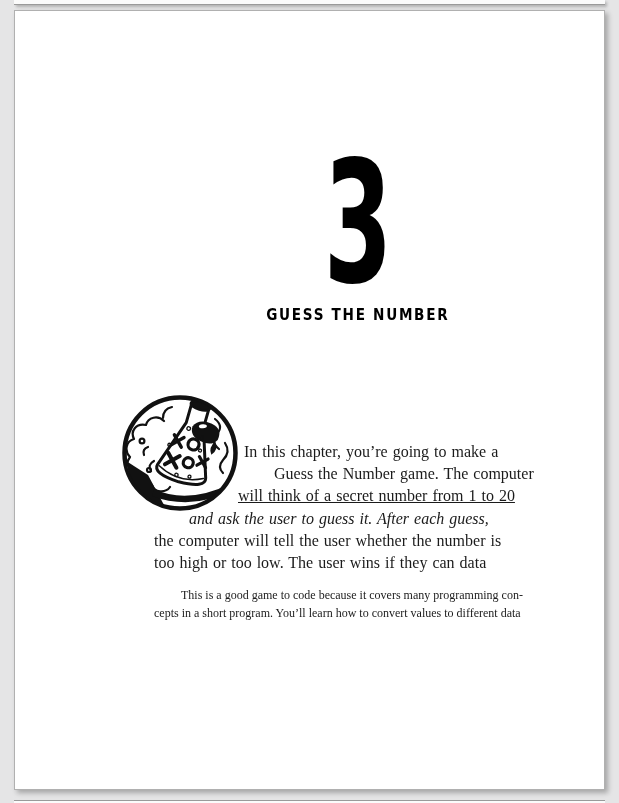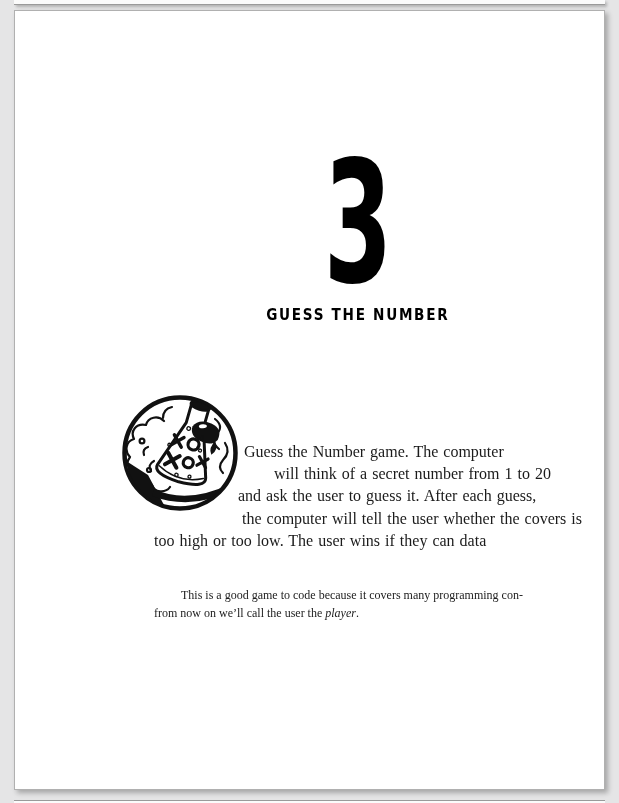--- a/index.html
+++ b/index.html
@@ -37,22 +37,22 @@
     font-family:"DejaVu Sans",sans-serif;font-weight:bold;font-size:16px;
     letter-spacing:2px;color:var(--ink,#000);white-space:nowrap;
   }
   .chapter-title span{display:inline-block;transform:scaleX(.85);transform-origin:center;}
   .illustration{position:absolute;left:103px;top:380px;width:124px;height:124px;}
   .para{position:absolute;color:var(--body-text,#1b1b1b);}
   .para .line{white-space:nowrap;}
   .para-intro{left:139px;top:430px;font-size:16px;line-height:22.2px;word-spacing:1px;}
   .para-intro .line:nth-child(1){margin-left:90px;}
   .para-intro .line:nth-child(2){margin-left:120px;}
-  .para-intro .line:nth-child(3){margin-left:84px;}
-  .para-intro .line:nth-child(4){margin-left:88px;}
+  .para-intro .line:nth-child(3){margin-left:84px;text-decoration:underline;}
+  .para-intro .line:nth-child(4){margin-left:35px;font-style:italic;}
   .para-detail{left:139px;top:576px;font-size:12px;line-height:17.5px;}
   .para-detail .line:nth-child(1){margin-left:27px;}
   .para .line em{font-style:italic;}
 </style>
 </head>
 <body>
 
 <div class="screen" style="--viewer-bg: #e5e5e6; --page-bg: #ffffff; --ink: #000000; --body-text: #1b1b1b;">
 
   <div class="sliver-top"></div>
@@ -122,29 +122,30 @@
                 <circle cx="58" cy="85" r="1.7"></circle>
                 <circle cx="71" cy="83" r="1.5"></circle>
               </g>
             </g>
           </g>
         </g>
       </svg>
     </div>
 
     <div class="para para-intro">
+        <div class="line"><span>In this chapter, you’re going to make a</span></div>
         <div class="line"><span>Guess the Number game. The computer</span></div>
         <div class="line"><span>will think of a secret number from 1 to 20</span></div>
         <div class="line"><span>and ask the user to guess it. After each guess,</span></div>
-        <div class="line"><span>the computer will tell the user whether the covers is</span></div>
+        <div class="line"><span>the computer will tell the user whether the number is</span></div>
         <div class="line"><span>too high or too low. The user wins if they can data</span></div>
       </div>
 
     <div class="para para-detail">
         <div class="line"><span>This is a good game to code because it covers many programming con-</span></div>
-        <div class="line"><span>from now on we’ll call the user the </span><em>player</em><span>.</span></div>
+        <div class="line"><span>cepts in a short program. You’ll learn how to convert values to different data</span></div>
       </div>
 
   </div>
 
   <div class="sliver-bottom"></div>
 
 </div>
 
 </body></html>

